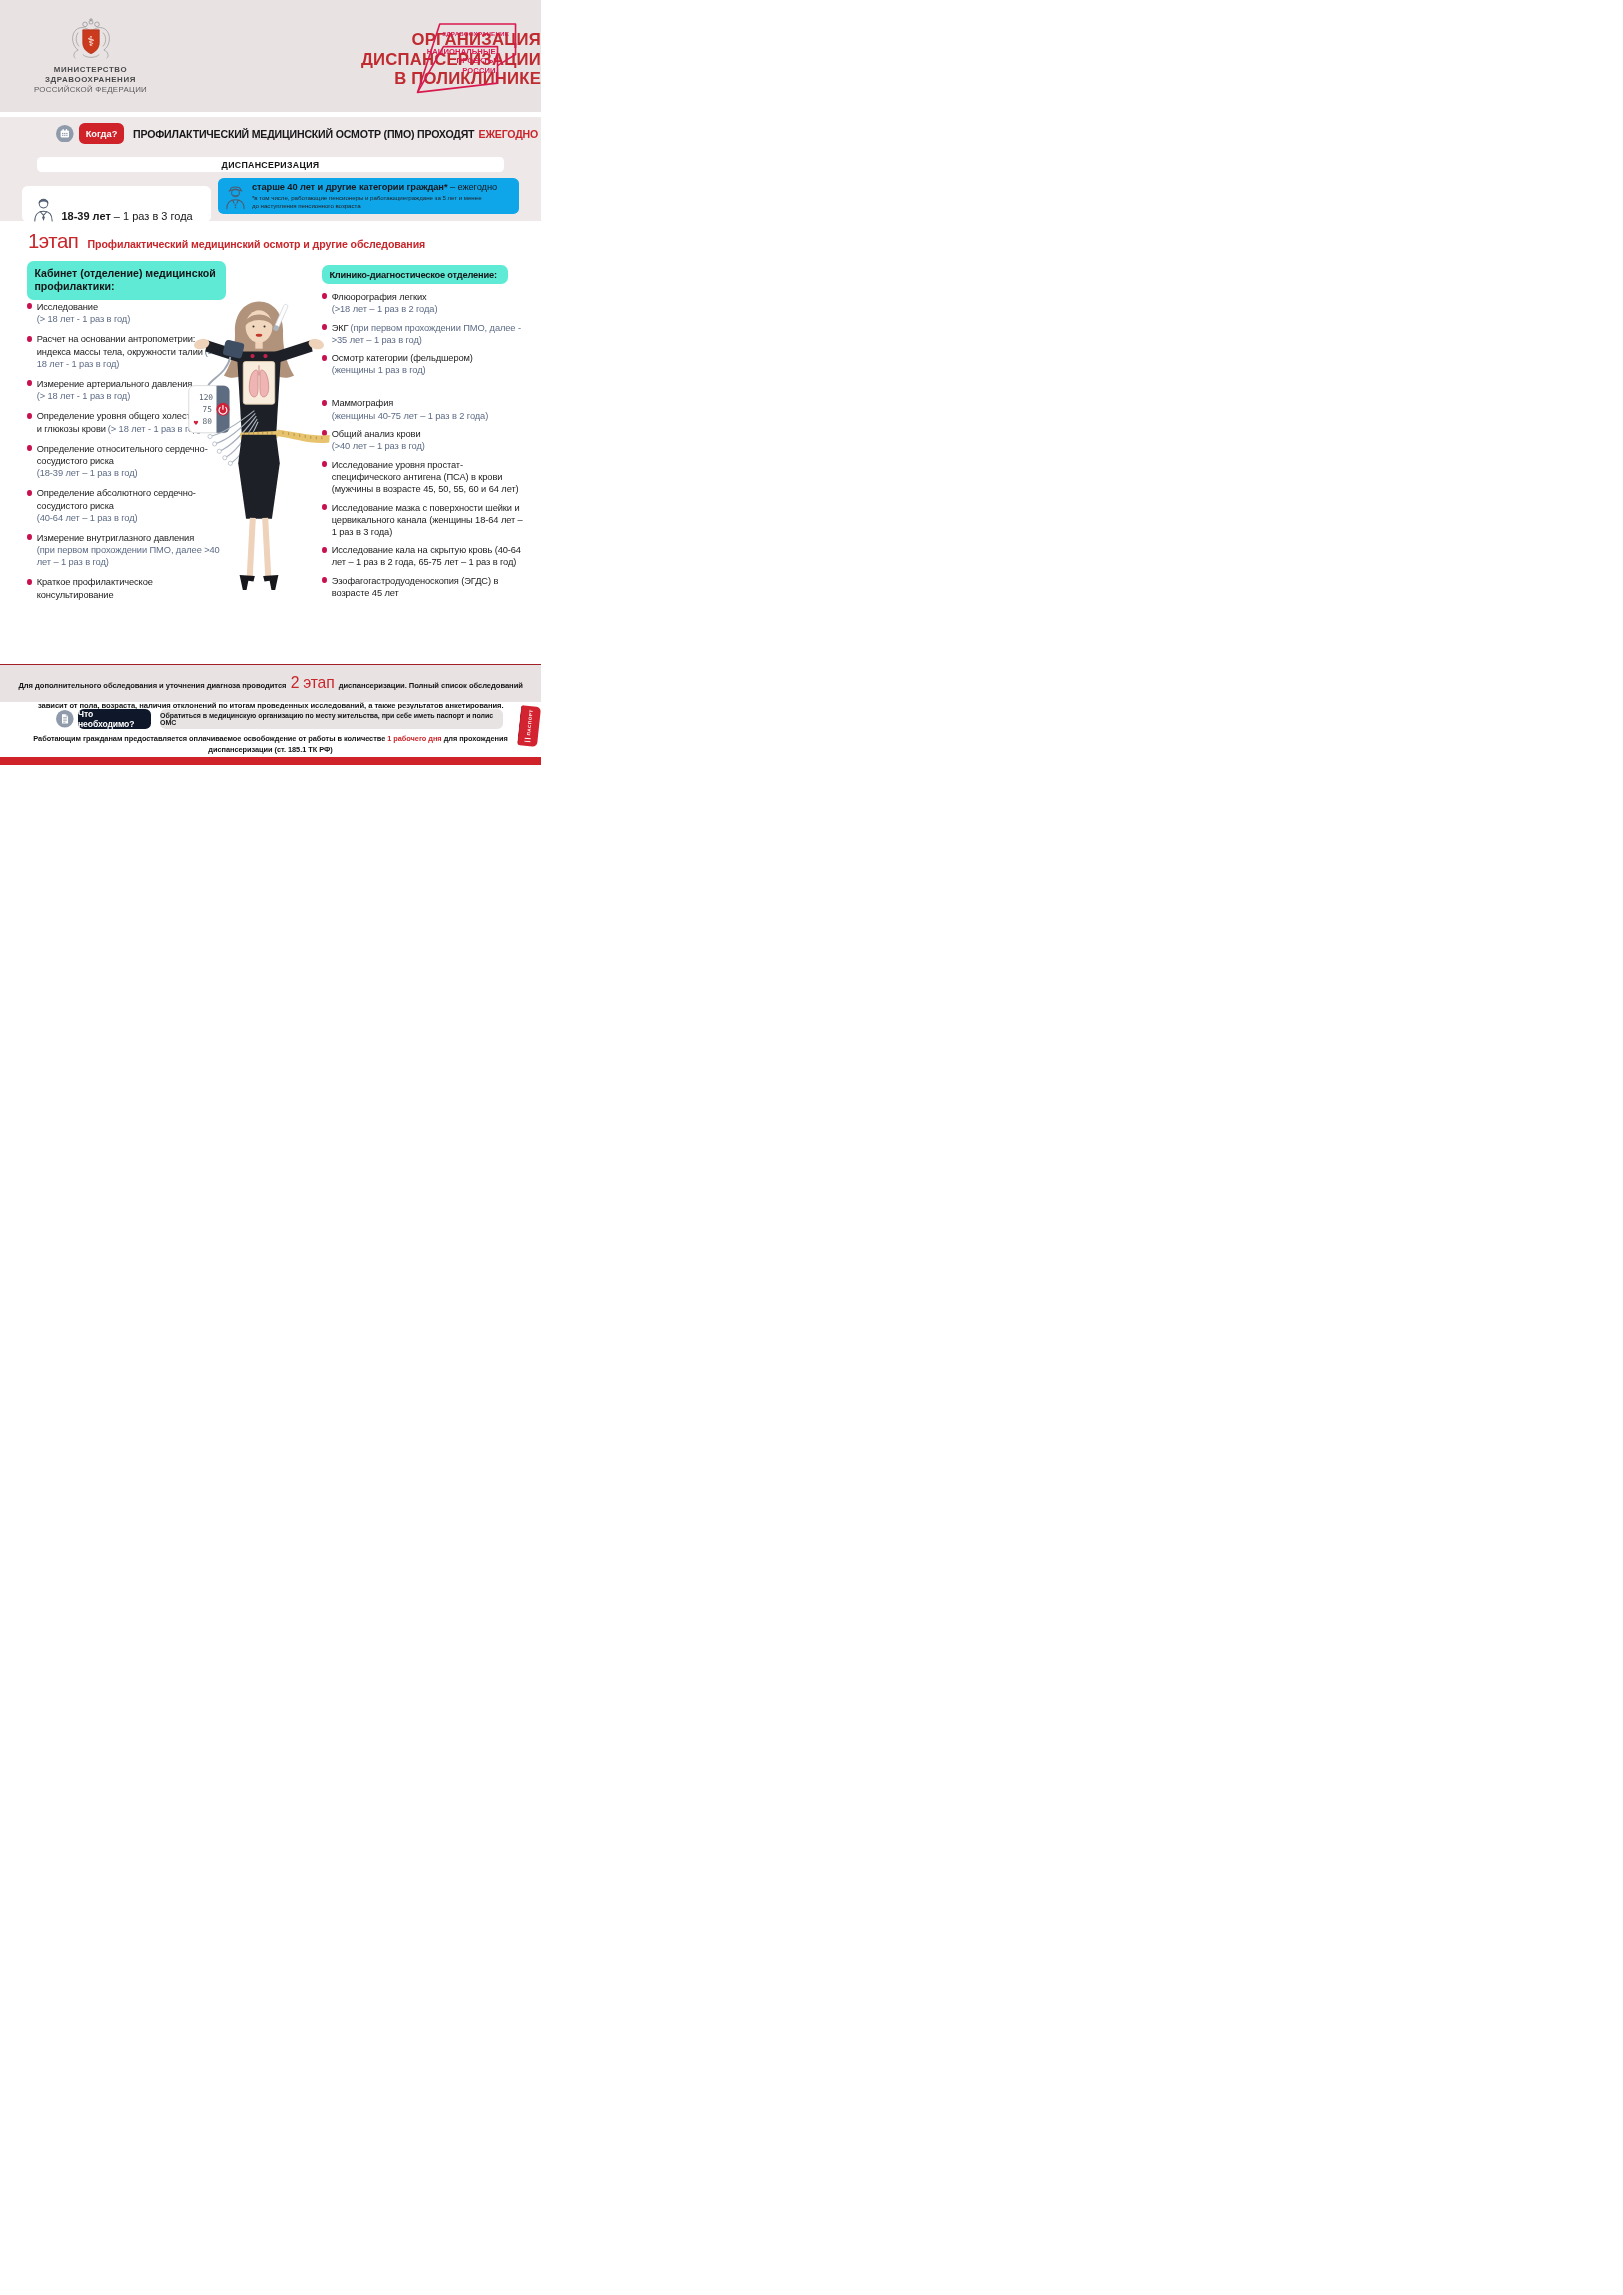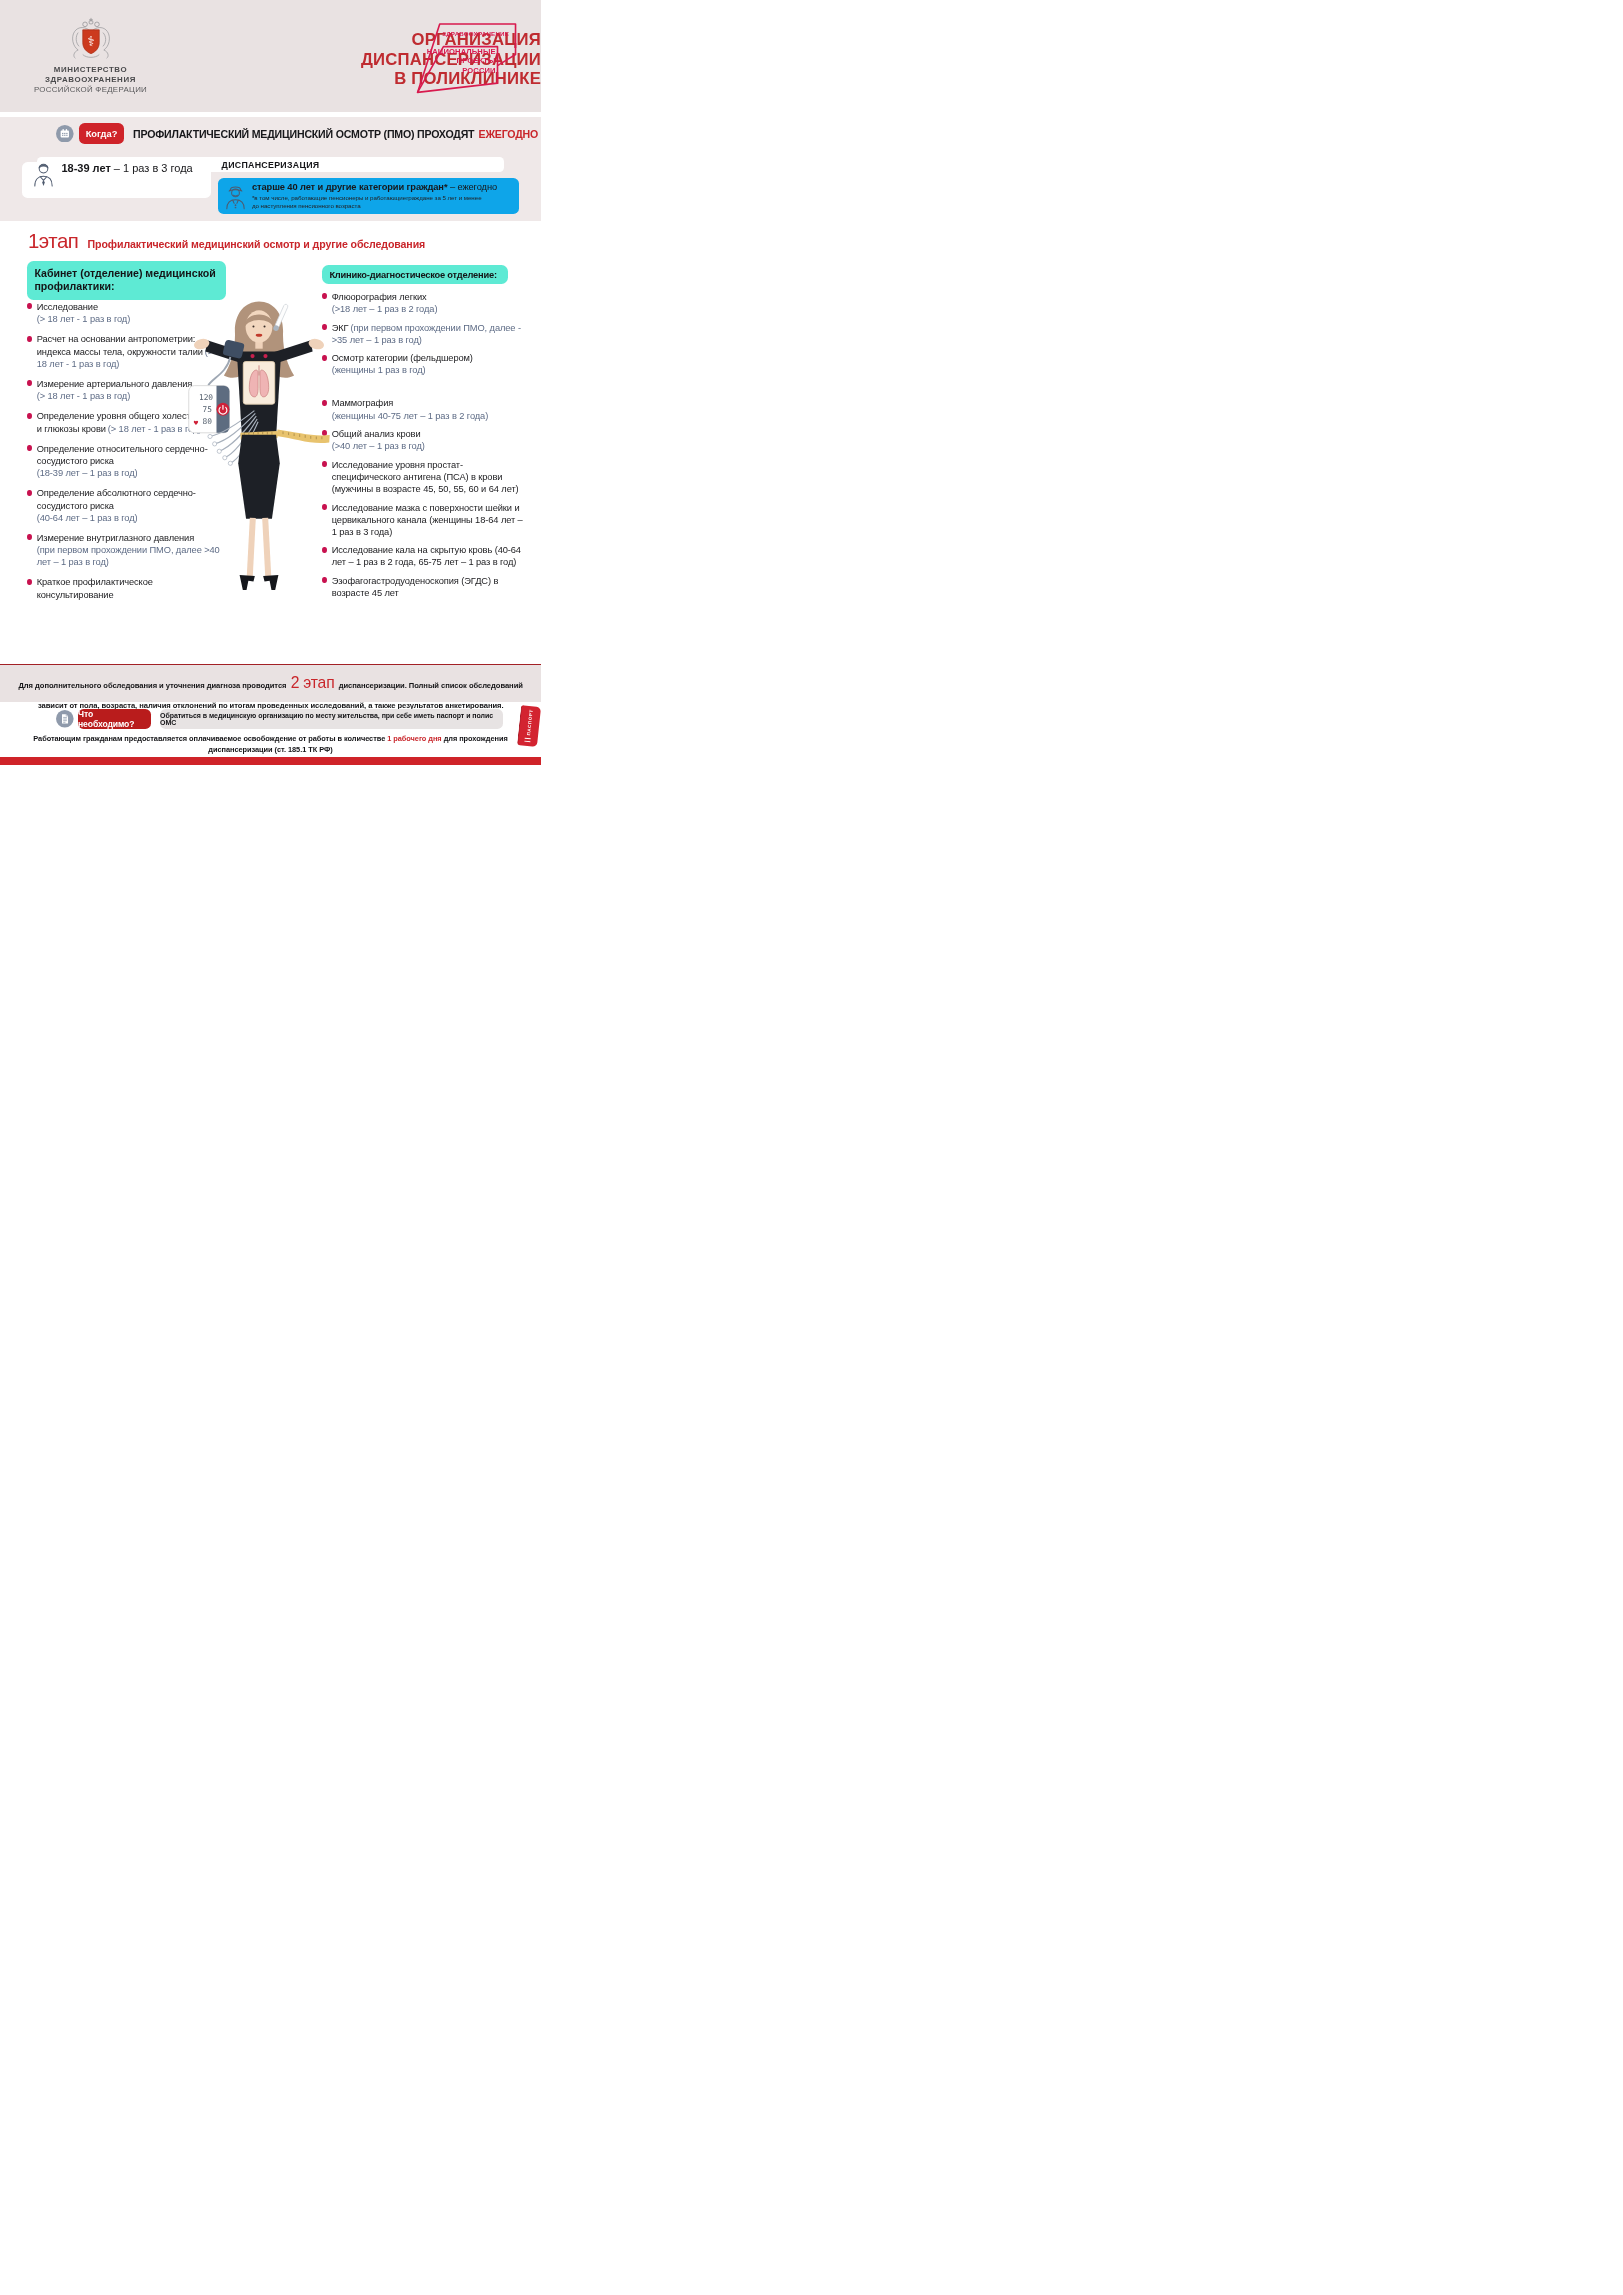--- a/index.html
+++ b/index.html
@@ -26,22 +26,22 @@
   .cal-circle{position:absolute;left:56px;top:1.9px;width:17.6px;height:17.6px;}
   .when-badge{position:absolute;left:79px;top:0;width:45px;height:21px;background:#cf2329;
               border-radius:5.6px;color:#fff;font-weight:bold;font-size:9.3px;
               display:flex;align-items:center;justify-content:center;}
   .when-text{position:absolute;left:133px;top:0;height:21px;display:flex;align-items:center;
              font-weight:bold;font-size:10.6px;color:#17171a;letter-spacing:-0.2px;white-space:nowrap;}
   .when-text .hl{color:#c9262b;margin-left:4.2px;}
   .disp-bar{position:absolute;left:37px;top:157px;width:467px;height:15.3px;background:#fff;
             border-radius:4.6px;display:flex;align-items:center;justify-content:center;
             font-weight:bold;font-size:8.8px;letter-spacing:0.3px;color:#141417;}
-  .box-young{position:absolute;left:22px;top:162px;width:189px;height:36px;background:#fff;
-             border-radius:5.6px;display:flex;align-items:flex-start;}
+  .box-young{position:absolute;left:22px;top:186px;width:189px;height:36px;background:#fff;
+             border-radius:5.6px;display:flex;align-items:flex-end;}
   .box-young .pic{margin:0 7.4px 0 11px;}
   .age-line{font-size:11px;color:#17171a;}
   .age-line .b{font-weight:bold;}
   .box-older{position:absolute;left:218px;top:178px;width:301px;height:36px;background:#0ea5e9;
              border-radius:5.6px;display:flex;align-items:flex-start;}
   .box-older .pic{margin:5.6px 5.6px 0 7.4px;}
   .older-text{padding-top:4.2px;}
   .older-l1{font-size:9.3px;letter-spacing:-0.1px;color:#17171a;line-height:1.25;}
   .older-l1 .b{font-weight:bold;}
   .older-note{font-size:6.2px;color:#232326;line-height:1.3;letter-spacing:-0.05px;}
@@ -75,21 +75,21 @@
   .reception .b{font-weight:bold;}
   
   .redline{position:absolute;left:0;top:664px;width:100%;height:1.4px;background:#a32126;}
   .band2{position:absolute;left:0;top:665px;width:100%;height:37px;background:#e9e2e2;}
   .stage2{position:absolute;left:16.7px;top:668px;width:508px;text-align:center;font-weight:bold;
           font-size:7.6px;line-height:1.95;color:#141416;letter-spacing:-0.05px;}
   .s2big{font-size:15.7px;font-weight:400;color:#c9262b;margin:0 4.2px;letter-spacing:-0.2px;}
   
   .what-row{position:absolute;left:0;top:709px;width:100%;height:20.4px;}
   .doc-circle{position:absolute;left:56px;top:1.4px;width:17.6px;height:17.6px;}
-  .what-badge{position:absolute;left:78px;top:0;width:73px;height:20px;background:#b91c1c;
+  .what-badge{position:absolute;left:78px;top:0;width:73px;height:20px;background:#0f172a;
               border-radius:5.6px;color:#fff;font-weight:bold;font-size:8.6px;
               display:flex;align-items:center;justify-content:center;letter-spacing:-0.1px;}
   .what-info{position:absolute;left:160px;top:0;width:343px;height:20px;background:#e7e3e3;
              border-radius:5.6px;display:flex;align-items:center;justify-content:center;
              font-weight:bold;font-size:7px;color:#131316;letter-spacing:-0.05px;}
   .passport{position:absolute;right:2.3px;top:706px;width:18.5px;height:40px;background:#d32330;
             border-left:1.9px solid #a91a26;border-radius:2.8px 4.6px 4.6px 2.8px;transform:rotate(6deg);
             display:flex;flex-direction:column;align-items:center;justify-content:flex-start;}
   .passport .plabel{margin-top:3.2px;writing-mode:vertical-rl;transform:rotate(180deg);
             color:#fff;font-weight:bold;font-size:4.4px;letter-spacing:0.7px;}

